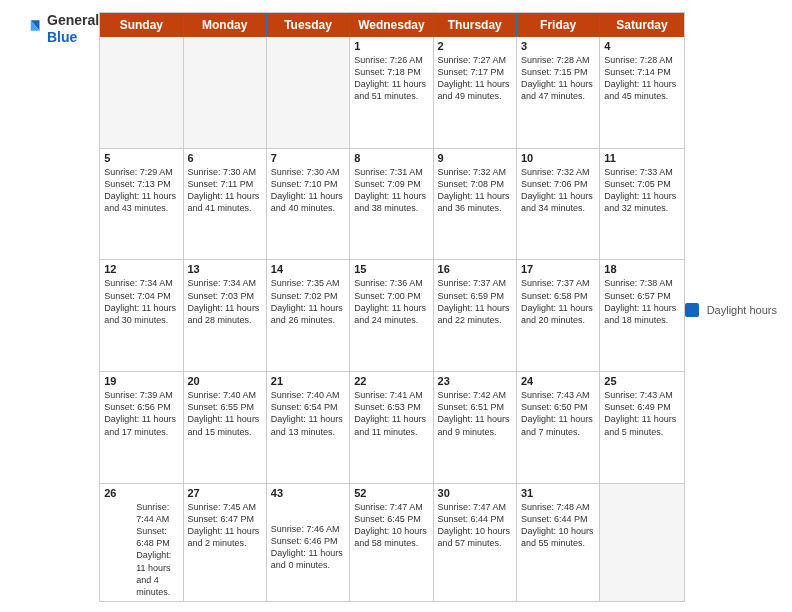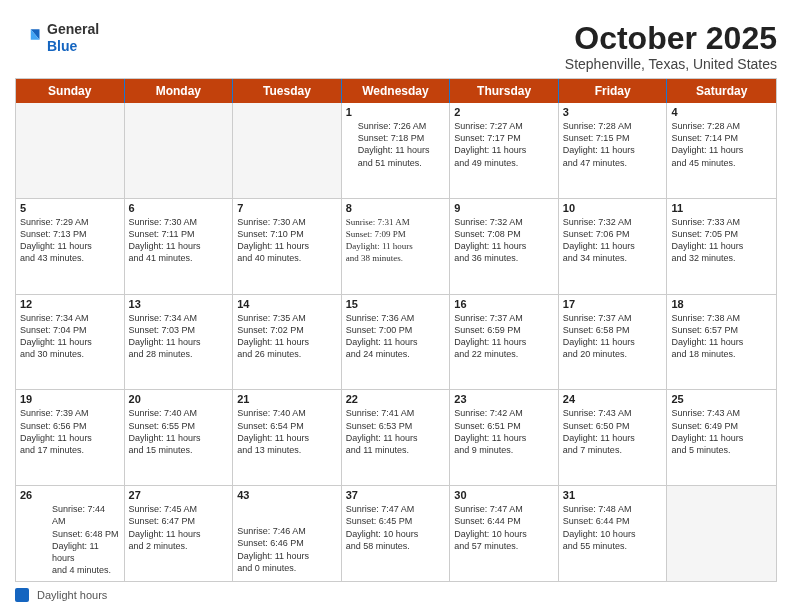--- a/index.html
+++ b/index.html
@@ -6,23 +6,23 @@
     body {
       font-family: Arial, sans-serif;
       background: #fff;
       width: 792px;
       height: 612px;
       overflow: hidden;
     }
     .page {
       width: 792px;
       height: 612px;
-      padding: 21px 15px 10px 15px;
-      display: flex;
-      flex-direction: column;
+      padding: 12px 15px 10px 15px;
+      display: flex;
+      flex-direction: row;
     }
     .header {
       display: flex;
       justify-content: space-between;
       align-items: flex-start;
       margin-bottom: 6px;
     }
     .logo {
       display: flex;
       align-items: center;
@@ -127,45 +127,41 @@
   <div class="header">
     <div class="logo">
       <svg class="logo-icon" viewBox="0 0 32 32">
         <polygon points="18,6 28,6 28,18" fill="#1565c0"></polygon>
         <polygon points="18,6 28,18 18,18" fill="#42a5f5"></polygon>
       </svg>
       <div class="logo-text">
         <div class="logo-general">General</div>
         <div class="logo-blue">Blue</div>
       </div>
-    </div>
-    <div class="title-area">
-      <div class="month-title">October 2025</div>
-      <div class="subtitle">Stephenville, Texas, United States</div>
     </div>
   </div>
 
   <div class="calendar">
     <div class="cal-header">
     <div class="cal-header-cell">Sunday</div>
         <div class="cal-header-cell">Monday</div>
         <div class="cal-header-cell">Tuesday</div>
         <div class="cal-header-cell">Wednesday</div>
         <div class="cal-header-cell">Thursday</div>
         <div class="cal-header-cell">Friday</div>
         <div class="cal-header-cell">Saturday</div>
       </div>
     <div class="cal-body">
     <div class="cal-row">
           <div class="cal-cell empty"></div>
           <div class="cal-cell empty"></div>
           <div class="cal-cell empty"></div>
           <div class="cal-cell">
             <div class="day-num">1</div>
-            <div class="day-info" style="white-space: pre-line; margin-left: 12px;">Sunrise: 7:26 AM
+            <div class="day-info" style="white-space: pre-line;">Sunrise: 7:26 AM
 Sunset: 7:18 PM
 Daylight: 11 hours
 and 51 minutes.</div>
           </div>
           <div class="cal-cell">
             <div class="day-num">2</div>
             <div class="day-info" style="white-space: pre-line;">Sunrise: 7:27 AM
 Sunset: 7:17 PM
 Daylight: 11 hours
 and 49 minutes.</div>
@@ -202,21 +198,21 @@
           </div>
           <div class="cal-cell">
             <div class="day-num">7</div>
             <div class="day-info" style="white-space: pre-line;">Sunrise: 7:30 AM
 Sunset: 7:10 PM
 Daylight: 11 hours
 and 40 minutes.</div>
           </div>
           <div class="cal-cell">
             <div class="day-num">8</div>
-            <div class="day-info" style="white-space: pre-line; font-family: Liberation Serif, serif;">Sunrise: 7:31 AM
+            <div class="day-info" style="white-space: pre-line;">Sunrise: 7:31 AM
 Sunset: 7:09 PM
 Daylight: 11 hours
 and 38 minutes.</div>
           </div>
           <div class="cal-cell">
             <div class="day-num">9</div>
             <div class="day-info" style="white-space: pre-line;">Sunrise: 7:32 AM
 Sunset: 7:08 PM
 Daylight: 11 hours
 and 36 minutes.</div>
@@ -354,21 +350,21 @@
 and 2 minutes.</div>
           </div>
           <div class="cal-cell">
             <div class="day-num">43</div>
             <div class="day-info" style="white-space: pre-line; margin-top: 24px;">Sunrise: 7:46 AM
 Sunset: 6:46 PM
 Daylight: 11 hours
 and 0 minutes.</div>
           </div>
           <div class="cal-cell">
-            <div class="day-num">37</div>
+            <div class="day-num">52</div>
             <div class="day-info" style="white-space: pre-line;">Sunrise: 7:47 AM
 Sunset: 6:45 PM
 Daylight: 10 hours
 and 58 minutes.</div>
           </div>
           <div class="cal-cell">
             <div class="day-num">30</div>
             <div class="day-info" style="white-space: pre-line;">Sunrise: 7:47 AM
 Sunset: 6:44 PM
 Daylight: 10 hours

